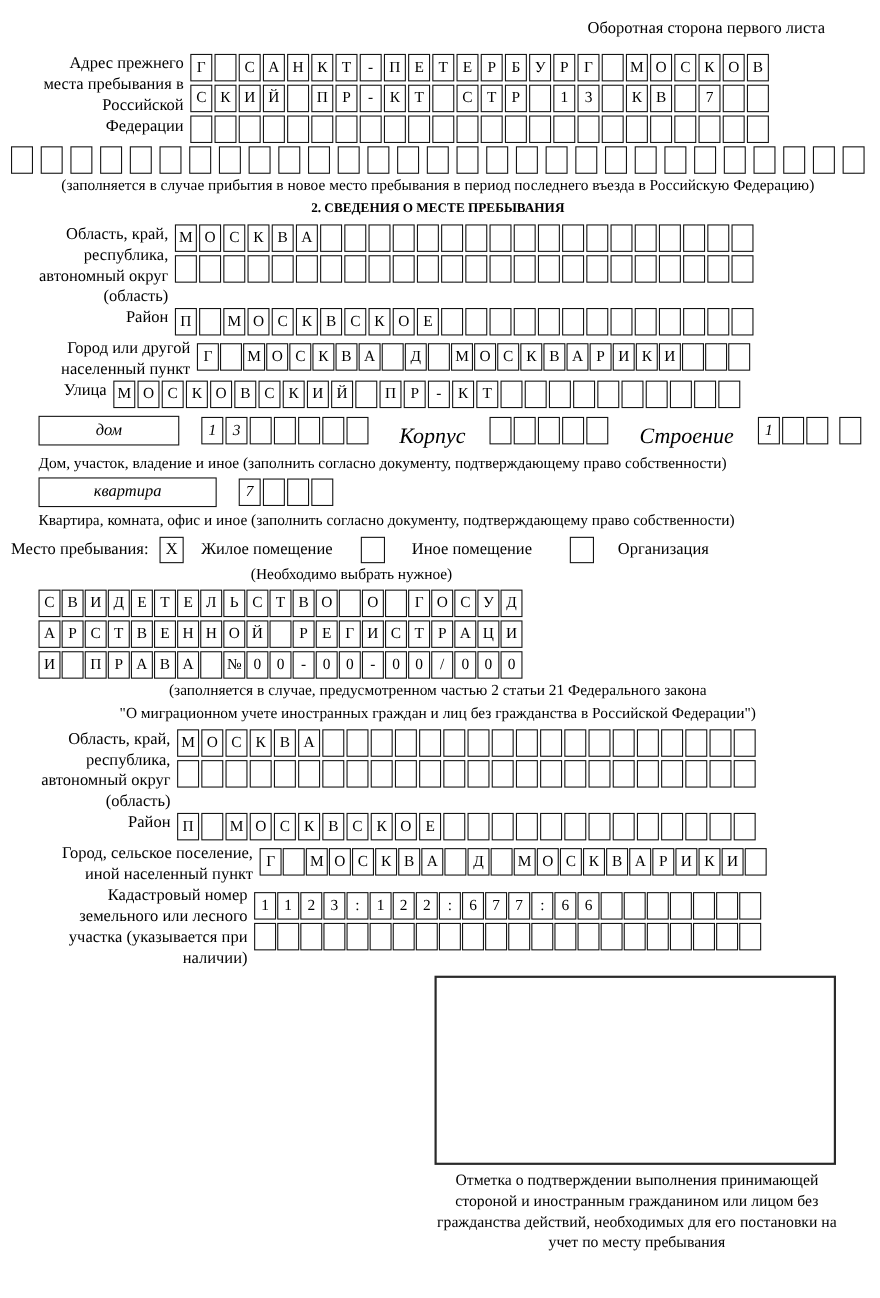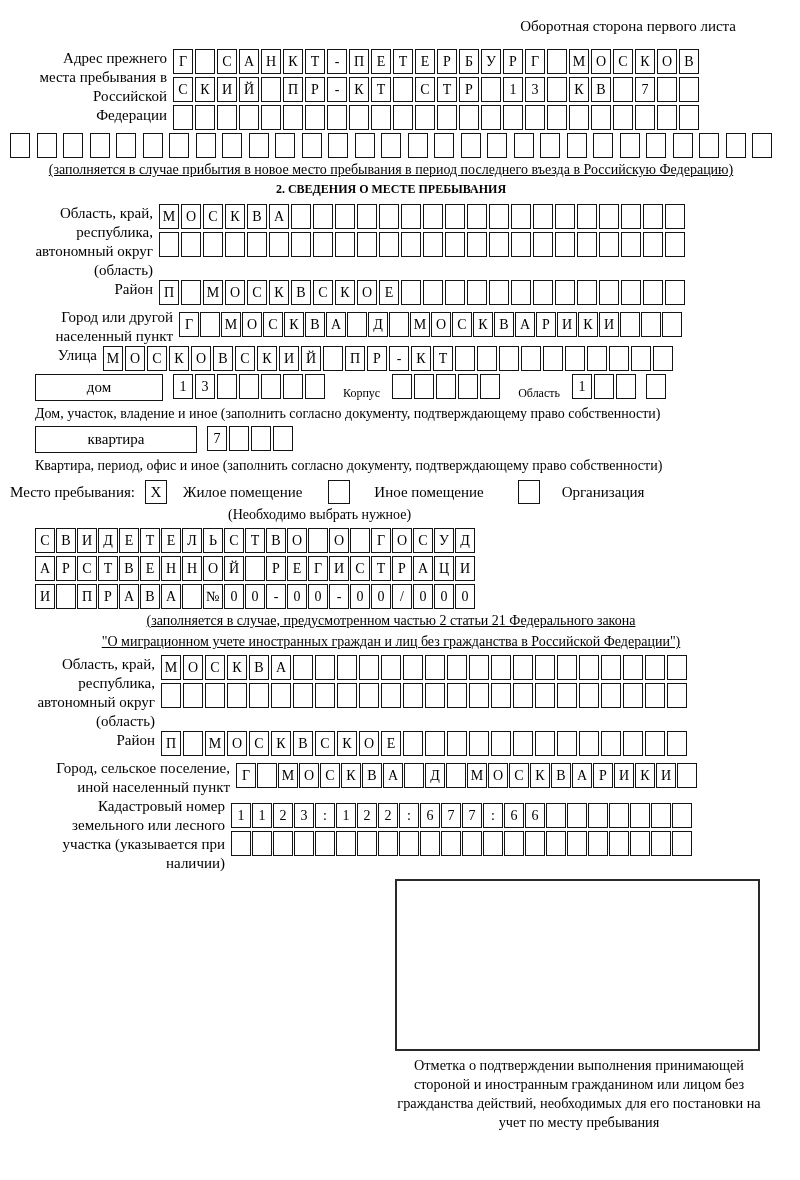--- a/index.html
+++ b/index.html
@@ -2,43 +2,43 @@
 <html><head>
 <meta charset="utf-8">
 <style>
   * { box-sizing: border-box; margin: 0; padding: 0; }
   html, body { background: #ffffff; }
   body {
     width: 800px; height: 1180px; overflow: hidden;
     color: #000; font-family: "Liberation Serif", "DejaVu Serif", serif;
     font-size: 15px;
   }
-  .page { padding: 10px 28px 0 10px; height: 100%; }
+  .page { padding: 10px 14px 0 10px; height: 100%; }
   .header-note { text-align: right; margin: 8px 36px 14px 0; font-size: 15px; }
   .indent { margin-left: 25px; }
   .frow { display: flex; align-items: flex-start; }
   .label { font-size: 15px; line-height: 19px; flex: 0 0 auto; margin-right: 6px; text-align: right; }
   .rows { flex: 0 0 auto; }
   .cellrow { display: flex; gap: 2px; margin-bottom: 3px; }
   .cellrow.g1 { gap: 1px; }
   .cellrow.inline { margin-bottom: 0; }
   .cell {
     flex: 0 0 auto; width: 20px; height: 25px;
     border: 1.6px solid #141414; background: #fff;
     display: flex; align-items: center; justify-content: center;
     font-size: 14px;
   }
   .spread { justify-content: space-between; gap: 0; }
   .note { font-size: 14px; line-height: 18px; margin-bottom: 3px; }
-  .center { text-align: center; text-decoration: underline; }
+  .center { text-align: center; }
   .h2 { font-size: 12px; font-weight: bold; text-align: center; margin: 3px 0 7px 0; }
   .h3 { font-size: 15.5px; font-weight: bold; text-align: center; margin: 8px 0 10px 0; }
-  .domrow { display: flex; gap: 10px; margin-bottom: 4px; }
+  .domrow { display: flex; align-items: center; gap: 20px; margin-bottom: 4px; font-style: italic; }
   .lrect { height: 27px; border: 1.7px solid #141414; display: flex; align-items: center; justify-content: center; font-size: 15px; }
-  .ilabel { font-size: 12px; margin: 12px 2px 0 8px; }
+  .ilabel { font-size: 20px; margin: 12px 2px 0 8px; }
   .stro .cell:last-child { margin-left: 8px; }
   .mrow { display: flex; align-items: center; margin: 5px 0 2px 0; }
   .cbox {
     flex: 0 0 auto; width: 22px; height: 24px; border: 1.7px solid #141414;
     display: flex; align-items: center; justify-content: center; font-size: 15px;
   }
   .mt4 { margin-top: 4px; }
   .mt6 { margin-top: 6px; }
   .stamp-wrap { margin-top: 6px; }
   .stamp-box { margin-left: 385px; width: 365px; height: 172px; border: 2px solid #2a2a2a; background: #fff; }
@@ -331,40 +331,40 @@
         <span class="cell"></span>
       </div>
     <div class="ilabel">Корпус</div>
     <div class="cellrow inline">
         <span class="cell"></span>
         <span class="cell"></span>
         <span class="cell"></span>
         <span class="cell"></span>
         <span class="cell"></span>
       </div>
-    <div class="ilabel">Область</div>
+    <div class="ilabel">Строение</div>
     <div class="cellrow inline stro">
         <span class="cell">1</span>
         <span class="cell"></span>
         <span class="cell"></span>
         <span class="cell"></span>
       </div>
   </div>
   <div class="note indent">Дом, участок, владение и иное (заполнить согласно документу, подтверждающему право собственности)</div>
 
   <div class="domrow indent">
     <div class="lrect" style="width:162px">квартира</div>
     <div class="cellrow inline">
         <span class="cell">7</span>
         <span class="cell"></span>
         <span class="cell"></span>
         <span class="cell"></span>
       </div>
   </div>
-  <div class="note indent">Квартира, период, офис и иное (заполнить согласно документу, подтверждающему право собственности)</div>
+  <div class="note indent">Квартира, комната, офис и иное (заполнить согласно документу, подтверждающему право собственности)</div>
 
   <div class="mrow indent">
     <span>Место пребывания:</span>
     <span class="cbox" style="margin-left:10px">X</span>
     <span style="margin-left:16px">Жилое помещение</span>
     <span class="cbox" style="margin-left:26px"></span>
     <span style="margin-left:24px">Иное помещение</span>
     <span class="cbox" style="margin-left:34px"></span>
     <span style="margin-left:22px">Организация</span>
   </div>

